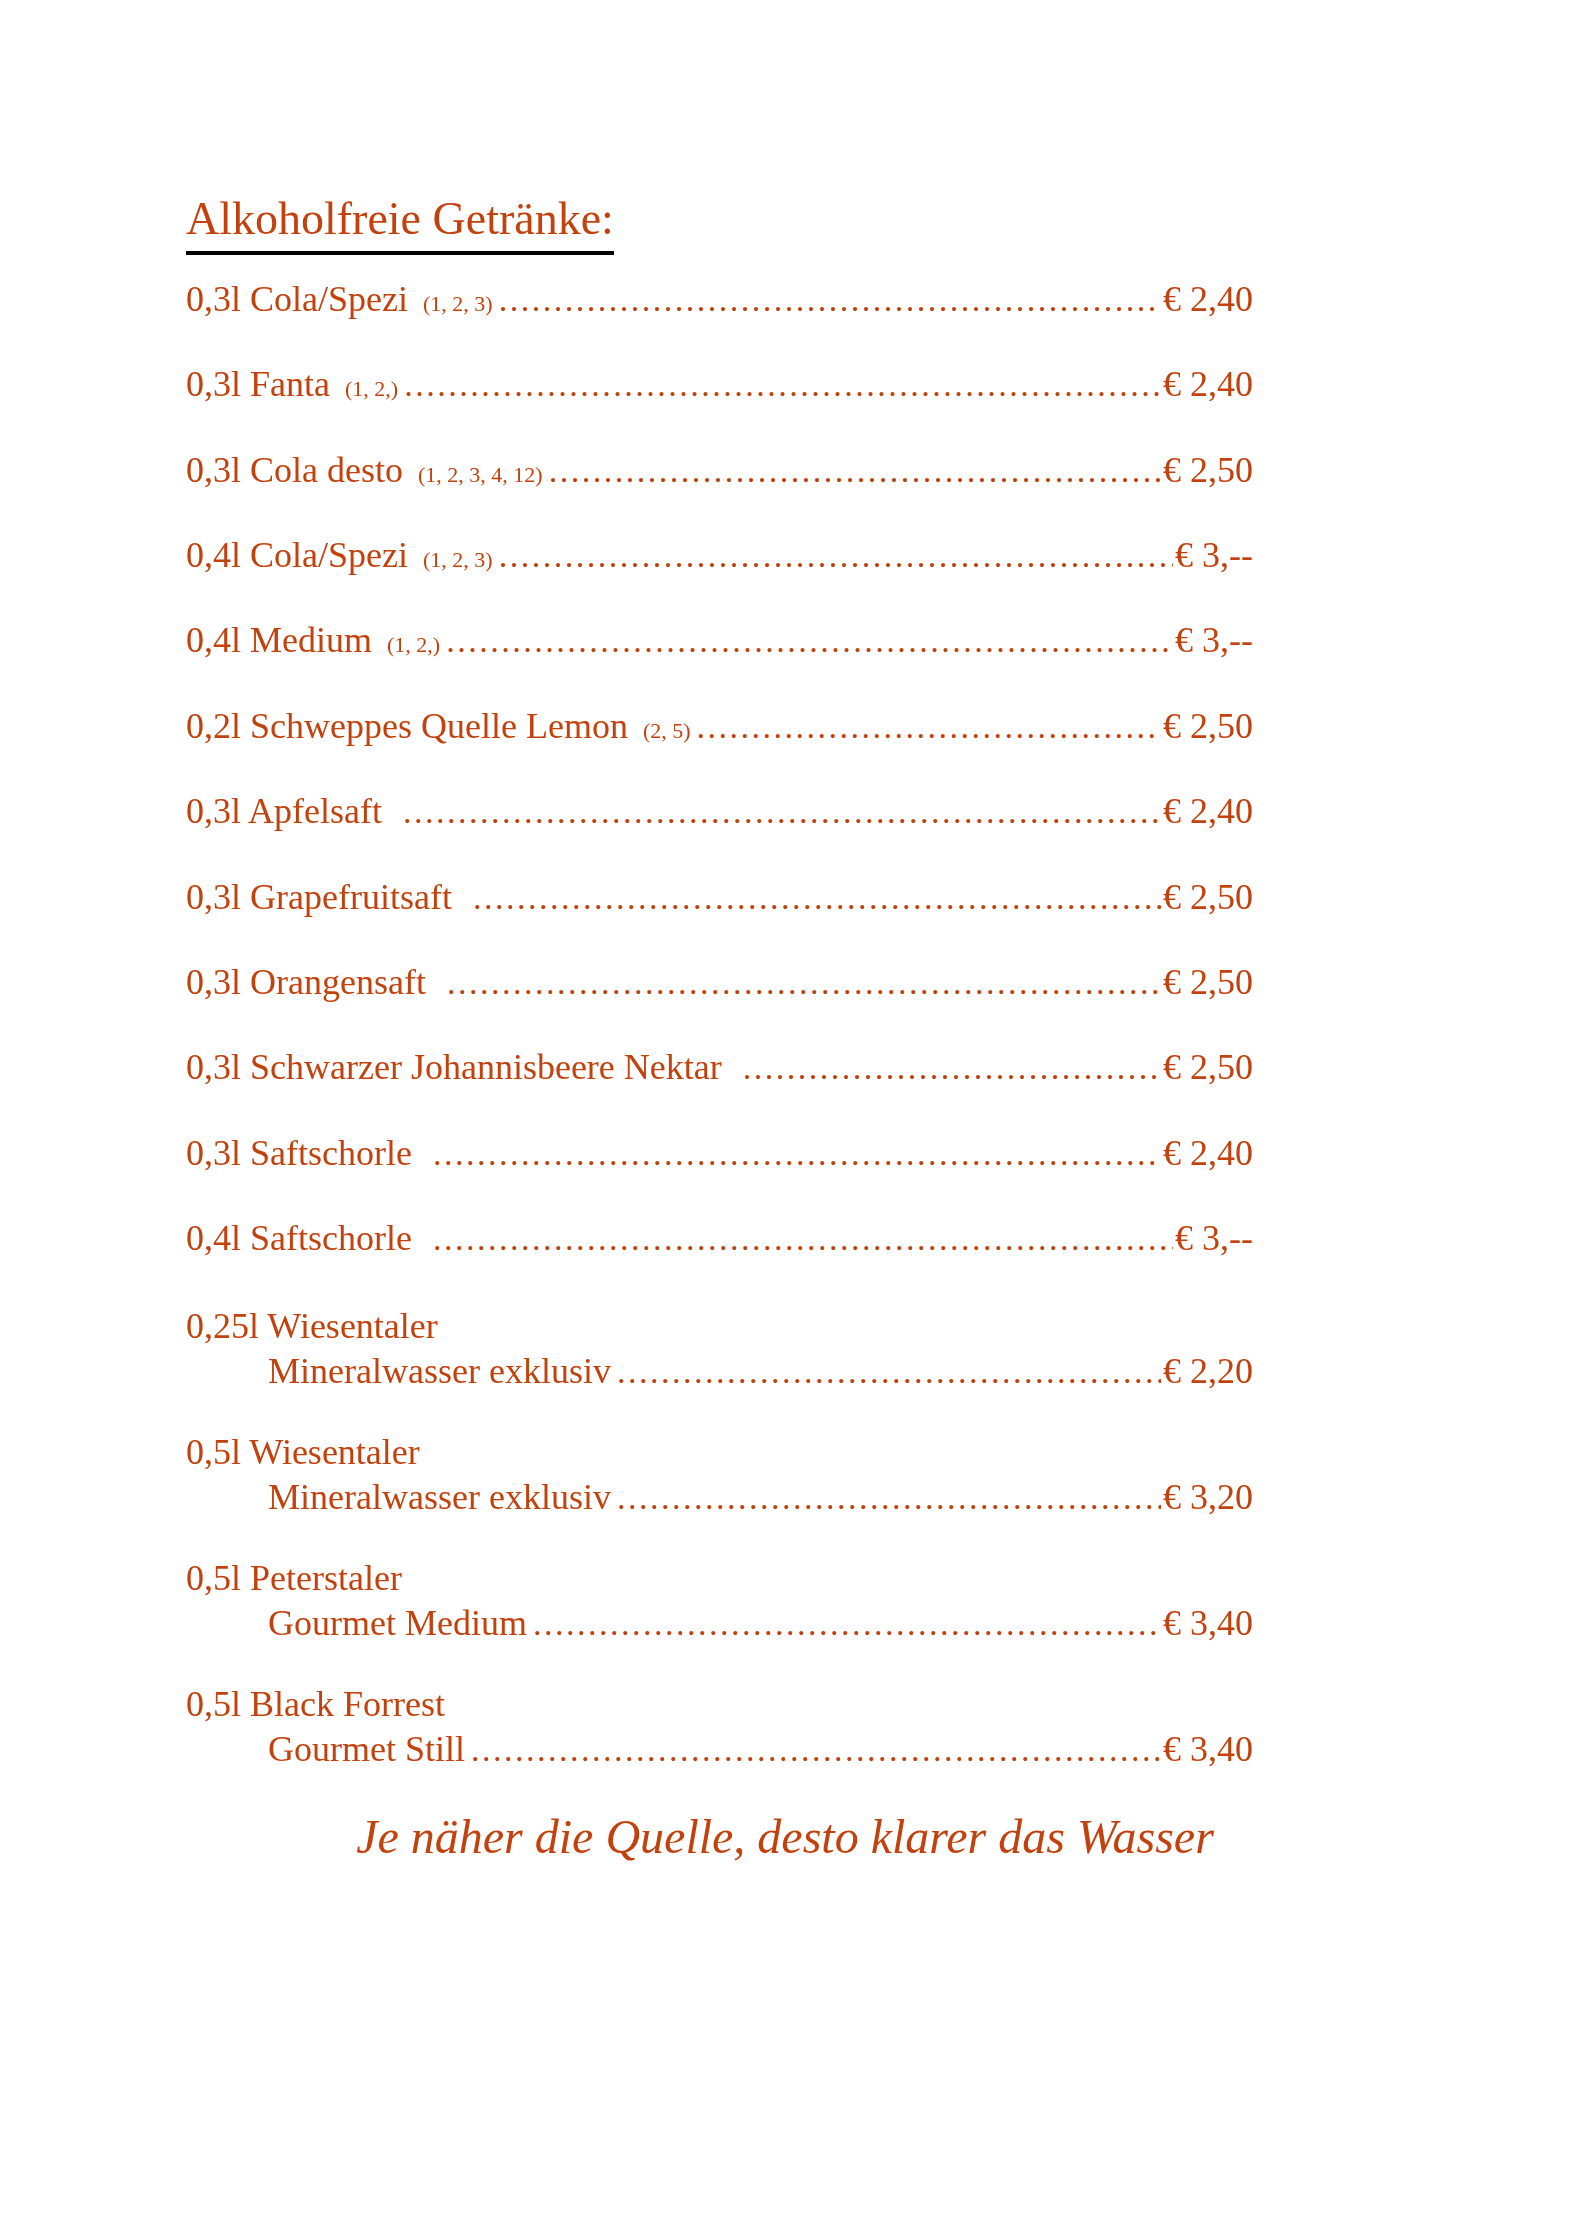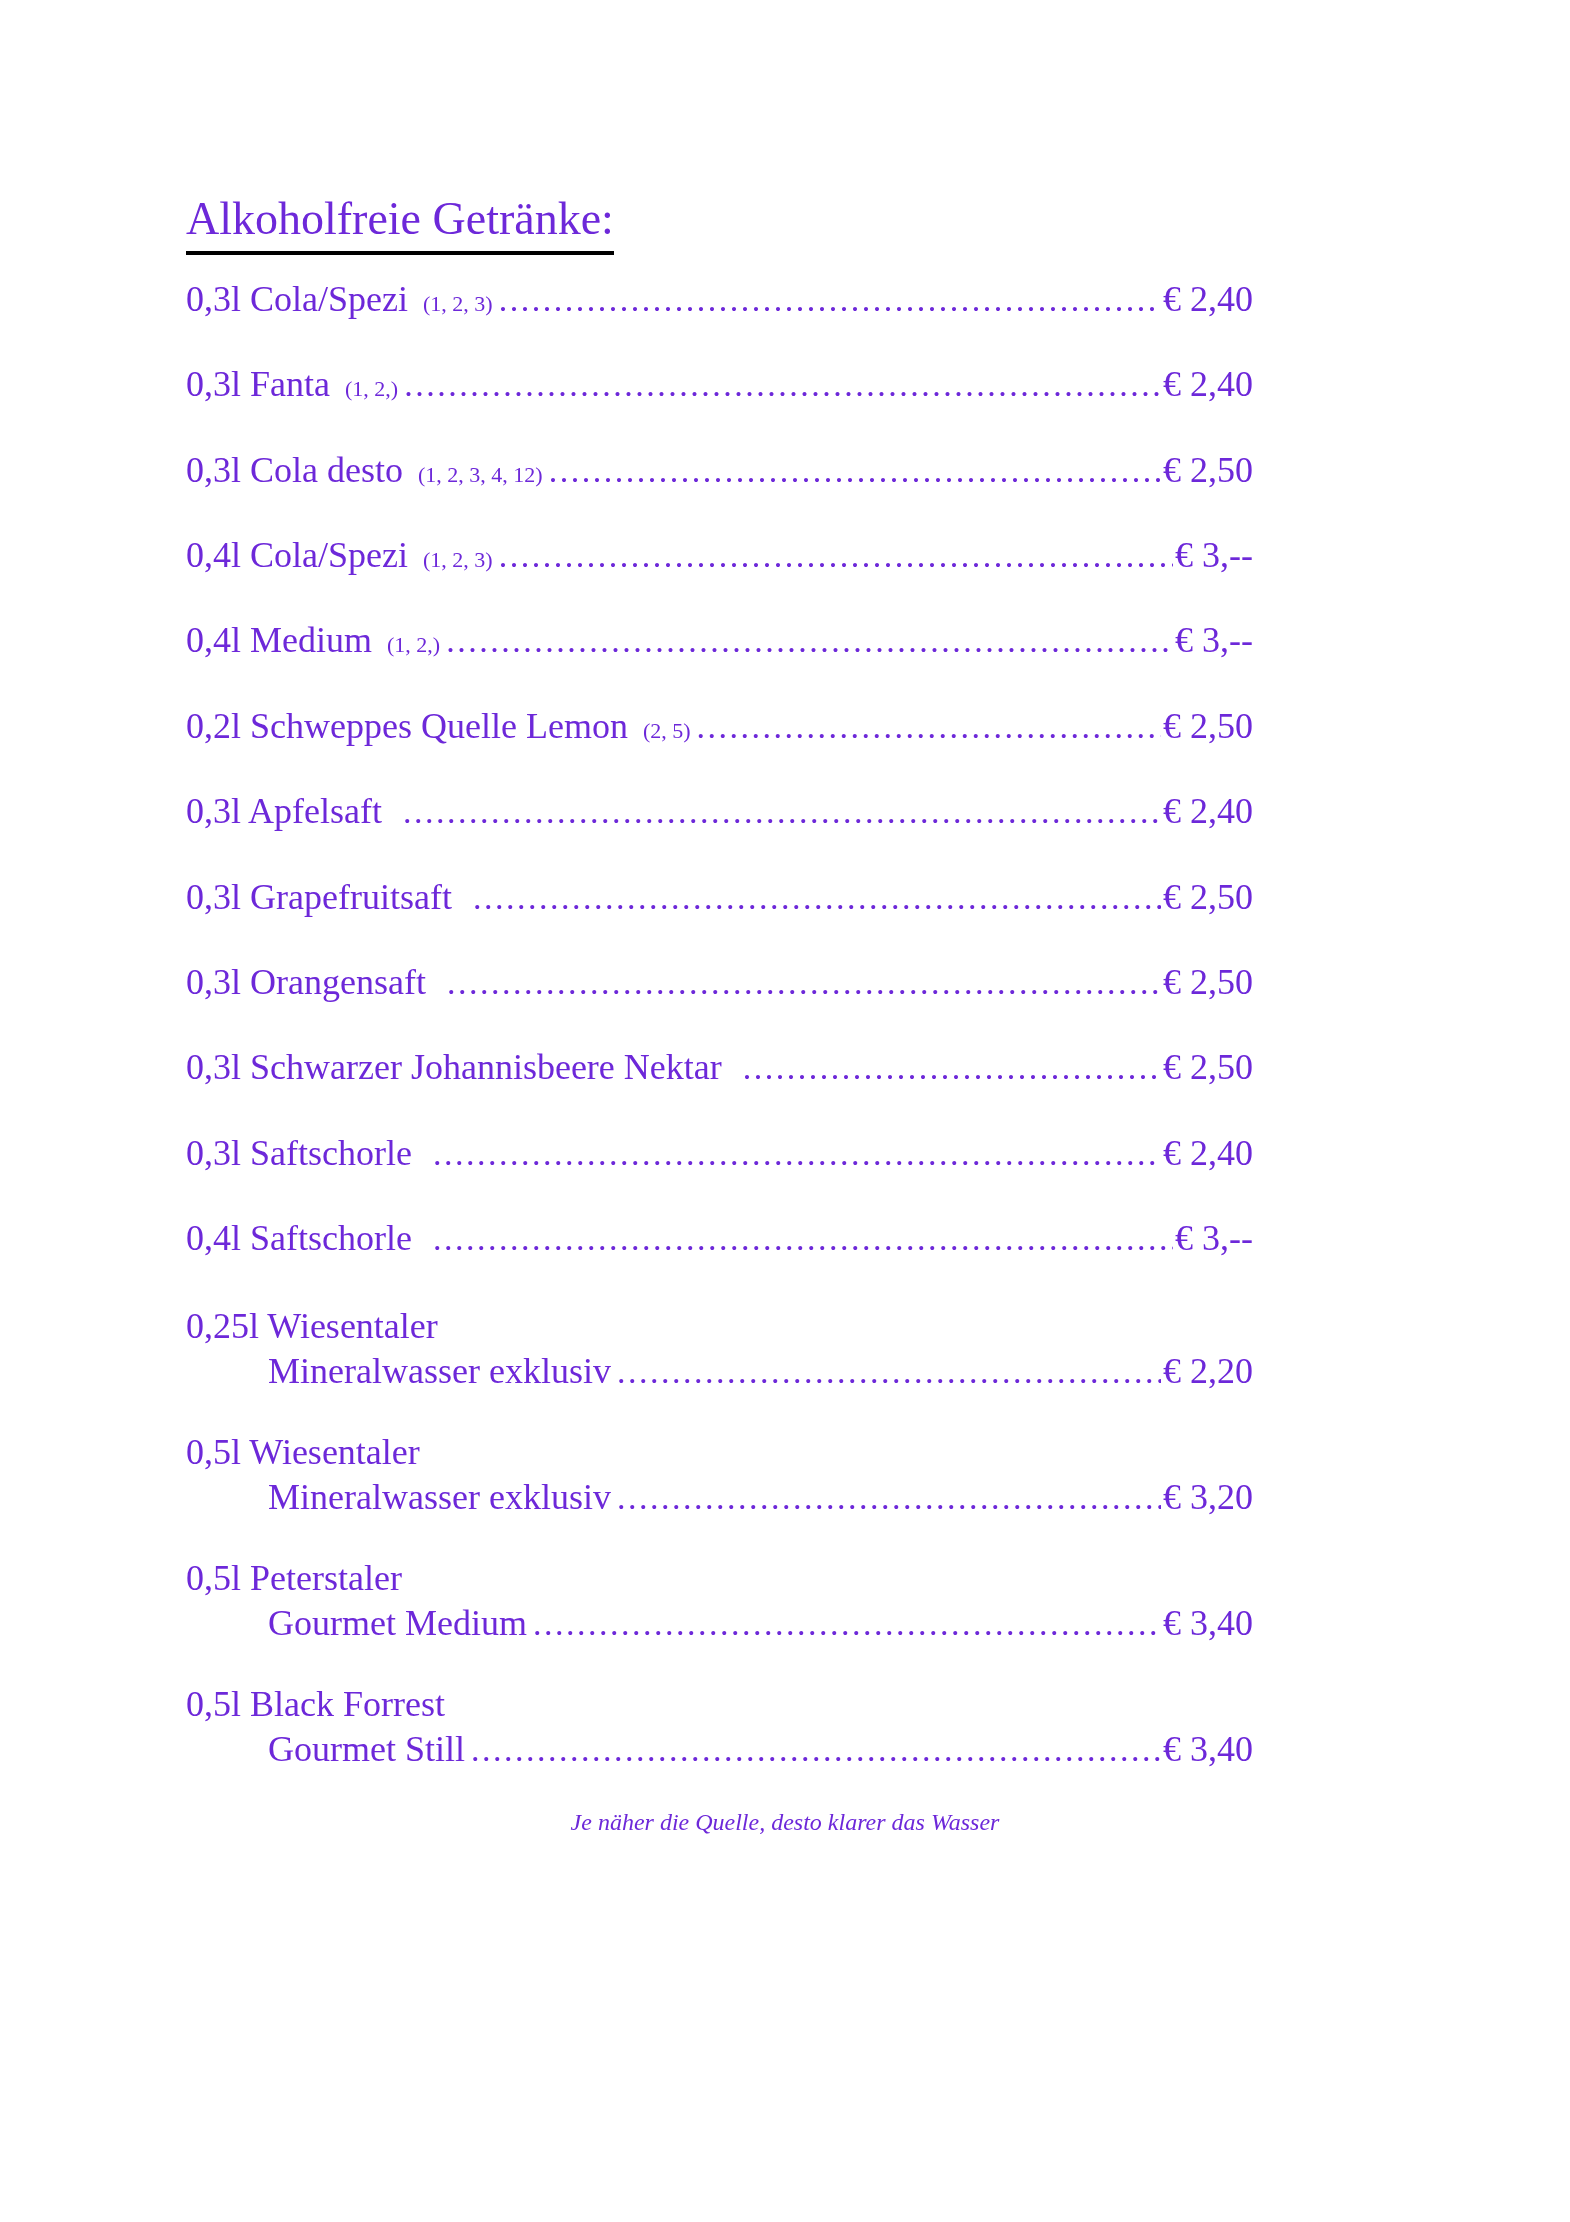--- a/index.html
+++ b/index.html
@@ -1,21 +1,21 @@
 <!DOCTYPE html>
 <html><head>
 <meta charset="utf-8">
 <style>
   html, body { margin: 0; padding: 0; background: #ffffff; }
   .page {
     position: relative;
     width: 1570px;
     height: 2222px;
     background: #ffffff;
-    color: #6d28d9;
+    color: #c2410c;
     font-family: "Liberation Serif", "DejaVu Serif", serif;
     overflow: hidden;
   }
   .content {
     box-sizing: border-box;
     padding: 193px 317px 0 186px; 
   }
   .section-heading {
     font-size: 46px;
     font-weight: normal;
@@ -66,21 +66,21 @@
     display: flex;
     align-items: baseline;
     padding-left: 82px;
   }
 
   .quote-block {
     margin-top: 24px;
     width: 100%;
     text-align: center;
     font-style: italic;
-    font-size: 24px;
+    font-size: 48px;
     line-height: 1.2;
   }
 </style>
 </head>
 <body>
 
 <div class="page">
   <div class="content">
 
     <h2 class="section-heading heading-1"><span class="underlined">Alkoholfreie Getränke:</span></h2>

